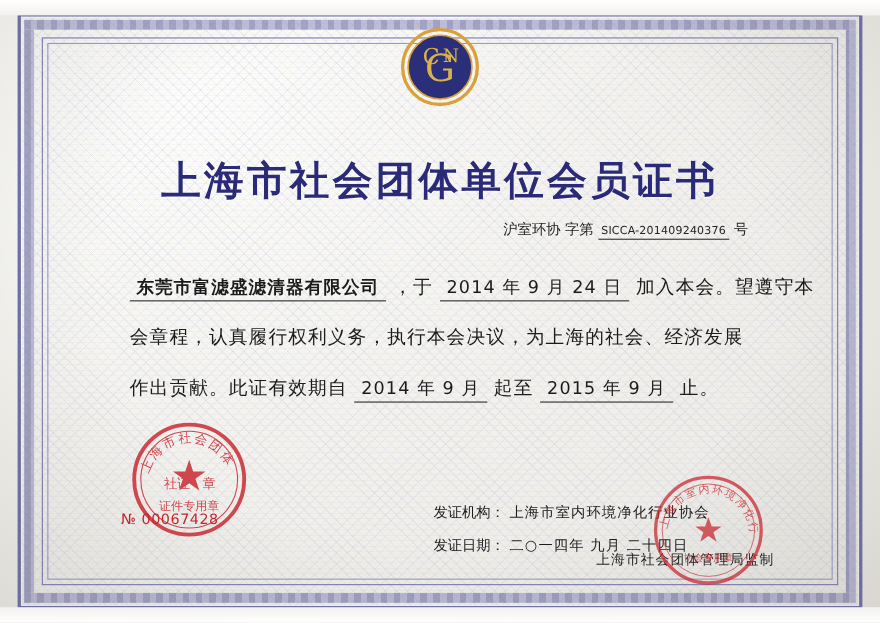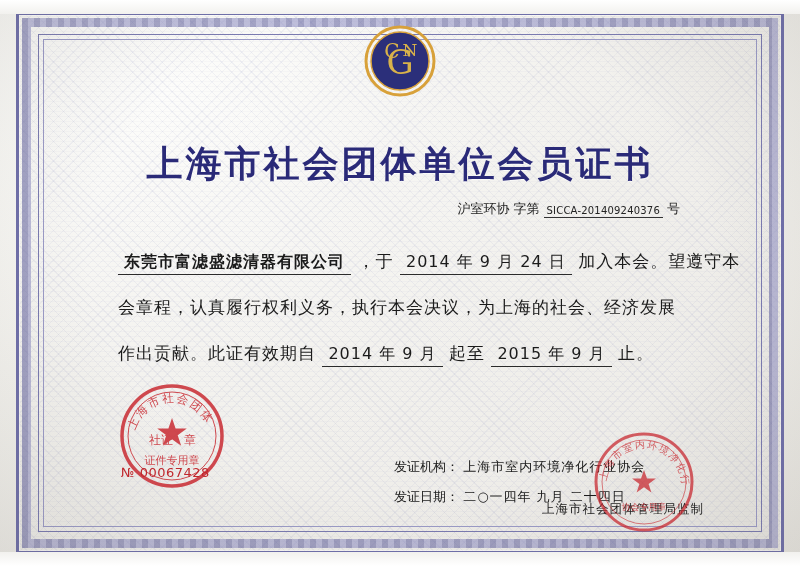--- a/index.html
+++ b/index.html
@@ -145,21 +145,21 @@
     left: 592px;
     top: 430px;
     width: 104px;
     height: 104px;
     z-index: 6;
     opacity: 0.72;
   }
   .seal svg { display: block; }
   .cert-no {
     position: absolute;
-    left: 121px;
+    left: 110px;
     top: 465px;
     font-size: 13px;
     color: #c0272d;
     letter-spacing: 0.5px;
     z-index: 7;
   }
   .issuer-block {
     position: absolute;
     right: 96px;
     top: 452px;

